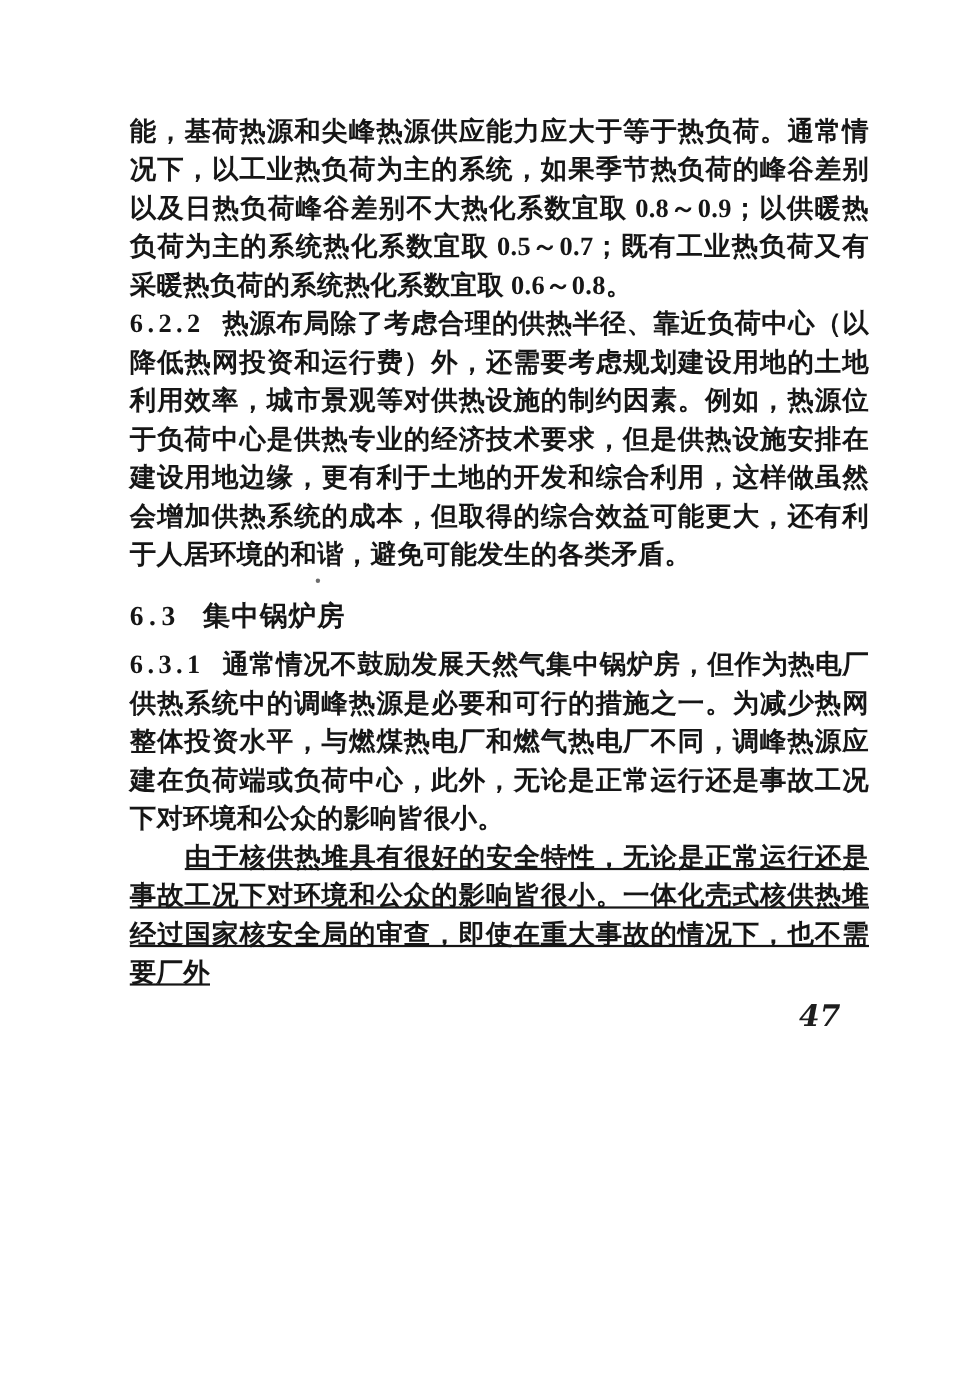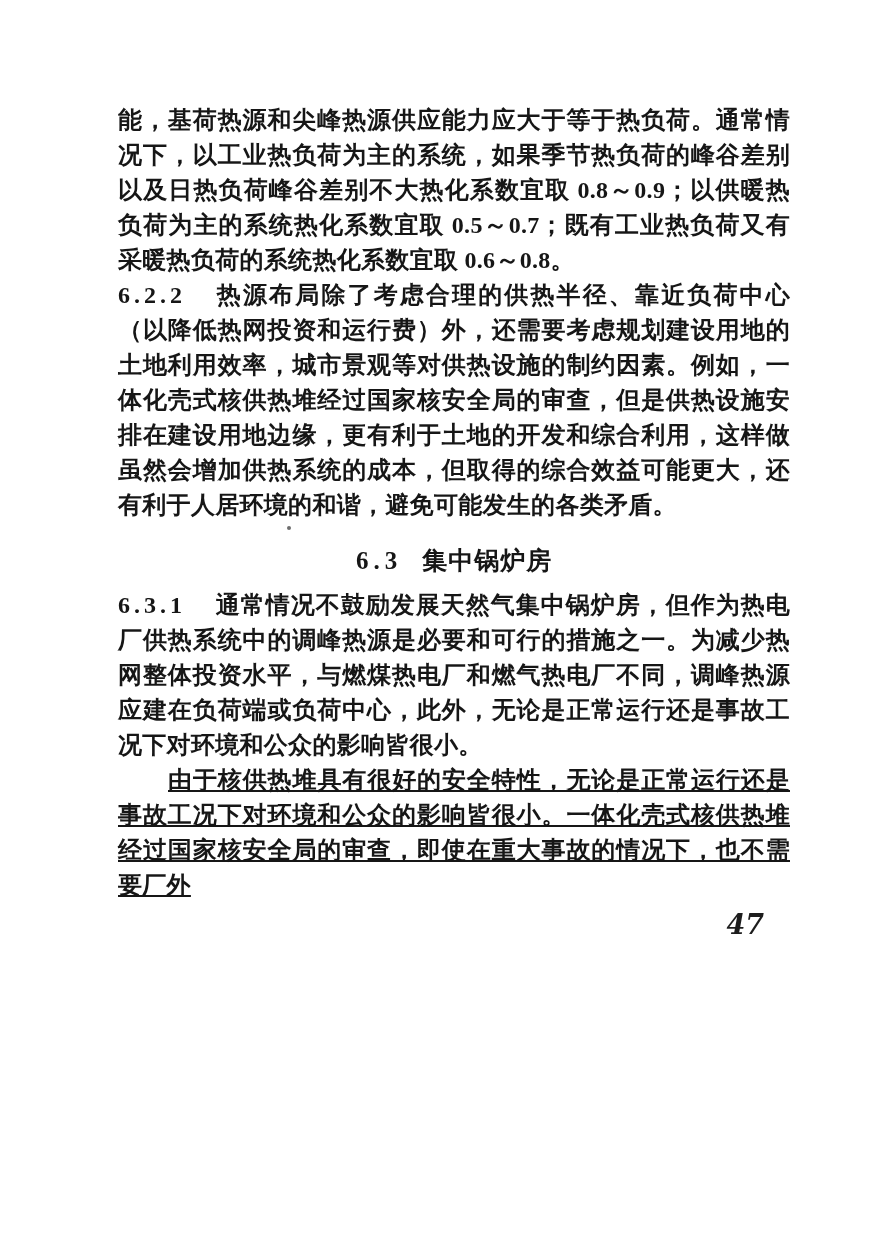--- a/index.html
+++ b/index.html
@@ -27,29 +27,28 @@
     font-size: 24px;
     line-height: 35px;
     font-weight: 600;
     text-align: justify;
     text-justify: inter-ideograph;
     letter-spacing: 0.3px;
   }
   .secnum {
     font-weight: 700;
     letter-spacing: 4px;
-    margin-right: 29px;
+    margin-right: 16px;
     white-space: nowrap;
   }
   h2.heading {
     margin: 20px 0 10px 0;
     font-size: 25px;
     line-height: 35px;
     font-weight: 700;
-    text-align: center;
     letter-spacing: 1px;
   }
   h2.heading-64 {
     margin: 15px 0 25px 0;
   }
   .hnum {
     font-weight: 700;
     letter-spacing: 5px;
     margin-right: 20px;
     white-space: nowrap;
@@ -80,21 +79,21 @@
   }
 </style>
 </head>
 <body>
 
 <div class="page">
   <div class="content">
 
     <p class="body"><span>能，基荷热源和尖峰热源供应能力应大于等于热负荷。通常情况下，以工业热负荷为主的系统，如果季节热负荷的峰谷差别以及日热负荷峰谷差别不大热化系数宜取 0.8～0.9；以供暖热负荷为主的系统热化系数宜取 0.5～0.7；既有工业热负荷又有采暖热负荷的系统热化系数宜取 0.6～0.8。</span></p>
 
-    <p class="body"><span class="secnum">6.2.2</span><span>热源布局除了考虑合理的供热半径、靠近负荷中心（以降低热网投资和运行费）外，还需要考虑规划建设用地的土地利用效率，城市景观等对供热设施的制约因素。例如，一体化壳式核供热堆经过国家核安全局的审查，但是供热设施安排在建设用地边缘，更有利于土地的开发和综合利用，这样做虽然会增加供热系统的成本，但取得的综合效益可能更大，还有利于人居环境的和谐，避免可能发生的各类矛盾。</span></p>
+    <p class="body"><span class="secnum">6.2.2</span><span>热源布局除了考虑合理的供热半径、靠近负荷中心（以降低热网投资和运行费）外，还需要考虑规划建设用地的土地利用效率，城市景观等对供热设施的制约因素。例如，热源位于负荷中心是供热专业的经济技术要求，但是供热设施安排在建设用地边缘，更有利于土地的开发和综合利用，这样做虽然会增加供热系统的成本，但取得的综合效益可能更大，还有利于人居环境的和谐，避免可能发生的各类矛盾。</span></p>
 
     <h2 class="heading"><span class="hnum">6.3</span><span>集中锅炉房</span></h2>
 
     <p class="body"><span class="secnum">6.3.1</span><span>通常情况不鼓励发展天然气集中锅炉房，但作为热电厂供热系统中的调峰热源是必要和可行的措施之一。为减少热网整体投资水平，与燃煤热电厂和燃气热电厂不同，调峰热源应建在负荷端或负荷中心，此外，无论是正常运行还是事故工况下对环境和公众的影响皆很小。</span></p>
 
 
 
     <p class="body indent-first"><span>由于核供热堆具有很好的安全特性，无论是正常运行还是事故工况下对环境和公众的影响皆很小。一体化壳式核供热堆经过国家核安全局的审查，即使在重大事故的情况下，也不需要厂外</span></p>
 
     <div class="pagenum">47</div>

